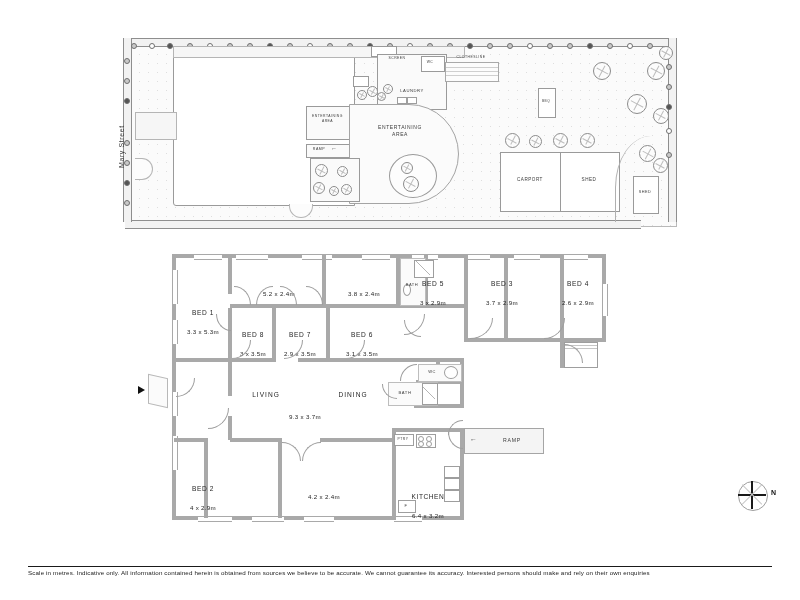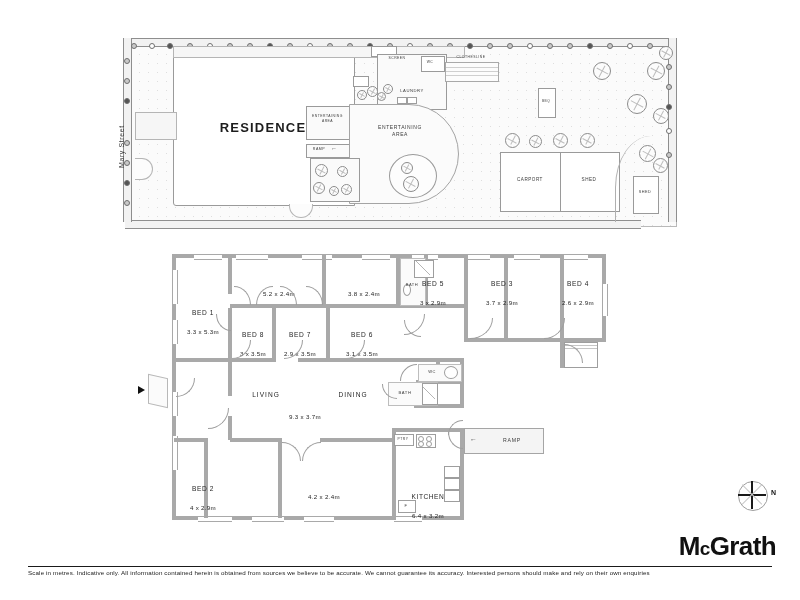--- a/index.html
+++ b/index.html
@@ -138,21 +138,20 @@
     <div class="fencedot solid" style="left:-1px;top:140px;"></div>
     <div class="fencedot" style="left:-1px;top:160px;"></div>
 
     <div class="fencedot" style="left:541px;top:24px;"></div>
     <div class="fencedot" style="left:541px;top:44px;"></div>
     <div class="fencedot solid" style="left:541px;top:64px;"></div>
     <div class="fencedot open" style="left:541px;top:88px;"></div>
     <div class="fencedot" style="left:541px;top:112px;"></div>
 
     <div class="residence-box" style="left:48px;top:14px;width:180px;height:150px;"></div>
-    <div class="res-title" style="left:58px;top:80px;width:160px;text-align:center;">RESIDENCE</div>
 
     <div class="paving" style="left:48px;top:6px;width:290px;height:10px;"></div>
     <div class="bldg" style="left:246px;top:6px;width:24px;height:9px;"></div>
 
     <div class="paving" style="left:10px;top:72px;width:40px;height:26px;"></div>
 
     <div class="bldg soft" style="left:252px;top:14px;width:68px;height:54px;"></div>
     <div class="slabel" style="left:252px;top:16px;width:40px;font-size:3.4px;">SCREEN</div>
     <div class="bldg" style="left:296px;top:16px;width:22px;height:14px;"></div>
     <div class="slabel" style="left:296px;top:20px;width:18px;font-size:3.4px;">WC</div>
@@ -436,18 +435,17 @@
 
   <div id="compass">
     <div class="cmp-ring"></div>
     <div class="cmp-bar" style="left:6px;top:15px;width:28px;height:1.5px;"></div>
     <div class="cmp-bar" style="left:19px;top:2px;width:1.5px;height:28px;"></div>
     <div class="cmp-diag" style="left:6px;top:15px;width:28px;height:1px;transform:rotate(45deg);"></div>
     <div class="cmp-diag" style="left:6px;top:15px;width:28px;height:1px;transform:rotate(-45deg);"></div>
     <div class="cmp-n">N</div>
   </div>
 
-  <div id="brand"><span>M</span><span class="sm">c</span><span>Grath</span></div>
 
   <div id="footer-rule"></div>
   <div id="disclaimer">Scale in metres. Indicative only. All information contained herein is obtained from sources we believe to be accurate. We cannot guarantee its accuracy. Interested persons should make and rely on their own enquiries</div>
 
 </div>
 
 </body></html>

